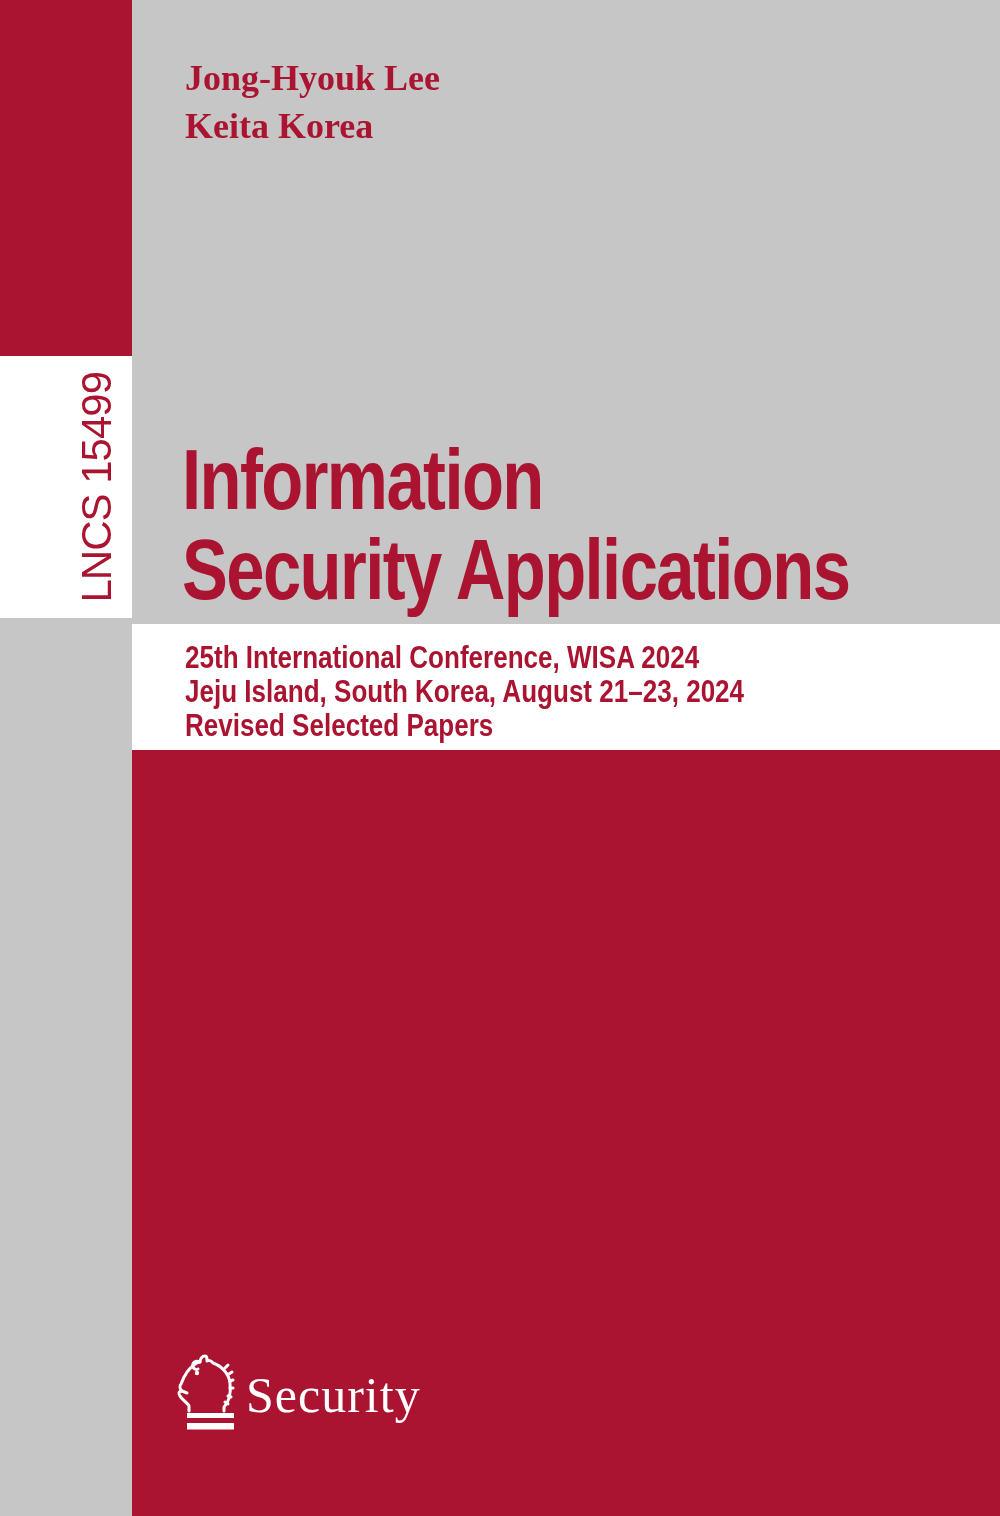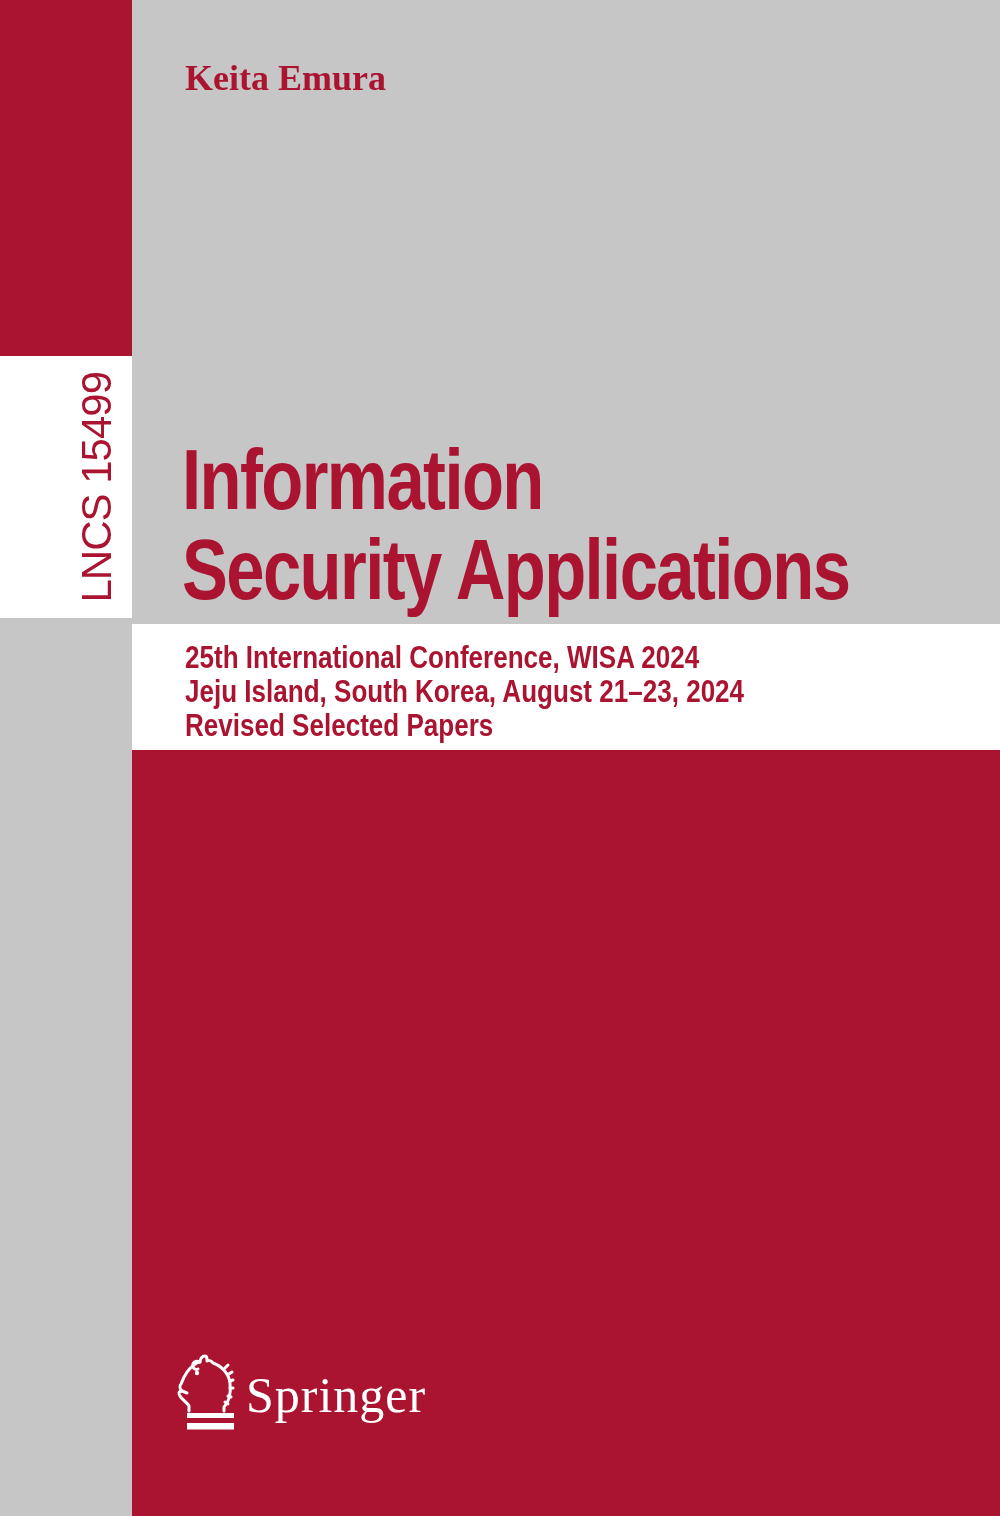--- a/index.html
+++ b/index.html
@@ -66,21 +66,22 @@
   <div class="abs" id="spine-red-block"></div>
   <div class="abs" id="main-gray-field"></div>
   <div class="abs" id="subtitle-band"></div>
   <div class="abs" id="main-red-field"></div>
 
   <div class="abs" id="series-strip">
     <span class="lncs-text">LNCS 15499</span>
   </div>
 
   <div class="abs" id="editors-block">
-    <div>Keita Emura</div>
+    <div>Jong-Hyouk Lee</div>
+    <div>Keita Korea</div>
   </div>
 
   <div class="abs" id="book-title">
     <div>Information</div>
     <div>Security Applications</div>
   </div>
 
   <div class="abs" id="book-subtitle">
     <div>25th International Conference, WISA 2024</div>
     <div>Jeju Island, South Korea, August 21–23, 2024</div>
@@ -99,15 +100,15 @@
       <path d="M51 16 L54 13 M55 22 L58 20 M56 29 L59 28 M56 36 L59 36 M54 44 L57 45 M51 50 L54 52"></path>
     </g>
 
     <circle cx="23" cy="21" r="2.2" fill="#ffffff"></circle>
 
     <rect x="13" y="61" width="47" height="5" fill="#ffffff"></rect>
 
     <rect x="13" y="71" width="47" height="6.5" fill="#ffffff"></rect>
   </svg>
 
-  <div class="abs" id="springer-wordmark">Springer</div>
+  <div class="abs" id="springer-wordmark">Security</div>
 
 </div>
 
 </body></html>

